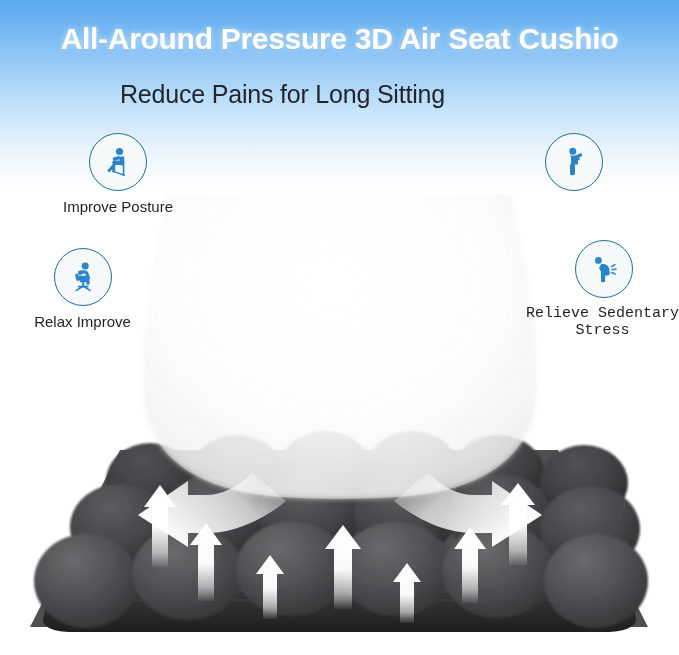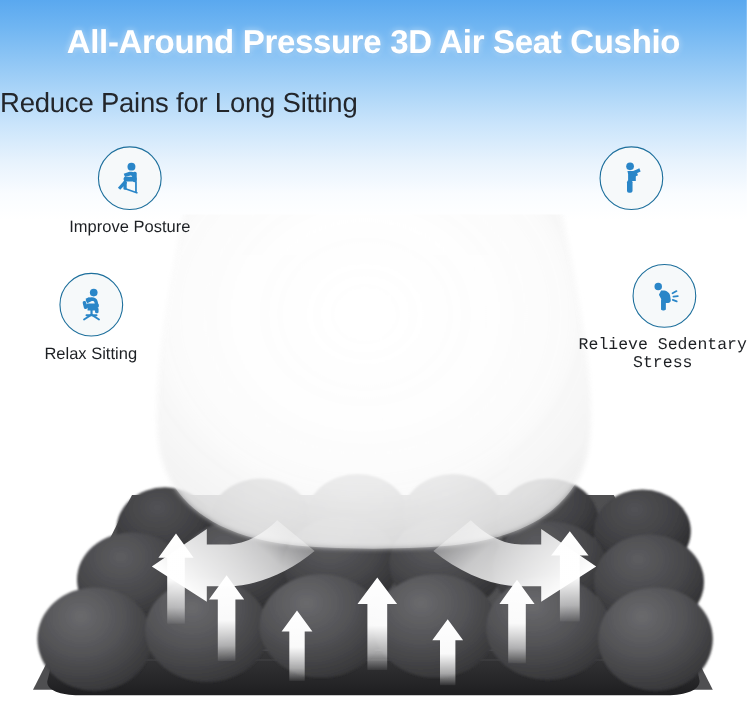--- a/index.html
+++ b/index.html
@@ -24,20 +24,21 @@
   .title {
     position:absolute; left:0; top:22px; width:679px;
     text-align:center;
     font-size:30px; font-weight:bold; color:#ffffff;
     letter-spacing:-0.3px;
     text-shadow:0 0 6px rgba(255,255,255,.55), 0 1px 2px rgba(90,150,210,.35);
     white-space:nowrap;
   }
   .subtitle {
     position:absolute; left:0; top:80px; width:565px;
+    text-align:center;
     font-size:25px; font-weight:400; color:#23262b;
     letter-spacing:-0.2px;
     white-space:nowrap;
   }
 
   
   .feature { position:absolute; }
   .badge {
     width:58px; height:58px; border-radius:50%;
     background:#f6f9fa;
@@ -231,21 +232,21 @@
         <rect x="12.2" y="15.8" width="11.6" height="4.2" rx="1.6" fill="#2a86c8"></rect>
         <path d="M11.8,11.6 L15.2,10.0 L16.6,13.0 L13.0,14.6 Z" fill="#2a86c8"></path>
         <rect x="9.6" y="13.6" width="3.2" height="7.4" rx="1.5" fill="#2a86c8" transform="rotate(-14 11 17)"></rect>
         <rect x="20.4" y="19.6" width="3.2" height="5.2" rx="1.4" fill="#2a86c8"></rect>
         <path d="M13.6,19.6 L22.6,19.6 L22.6,22.2 L13.6,22.2 Z" fill="#2a86c8"></path>
         <rect x="16.2" y="21.8" width="2.0" height="4.6" fill="#2a86c8"></rect>
         <path d="M10.4,30.4 L17.2,26.0 L24.0,30.4" stroke="#2a86c8" stroke-width="1.7" fill="none" stroke-linecap="round"></path>
         <path d="M12.6,26.6 L21.8,26.6" stroke="#2a86c8" stroke-width="1.7" stroke-linecap="round"></path>
       </svg>
     </div>
-    <div class="feature-label">Relax Sitting</div>
+    <div class="feature-label">Relax Improve</div>
   </div>
 
   <div class="feature" id="feature-2">
     <div class="badge">
       <svg width="34" height="34" viewBox="0 0 34 34">
         <circle cx="15.8" cy="6.2" r="3.5" fill="#2a86c8"></circle>
         <path d="M13.4,10.4 L18.4,10.4 C20.0,10.4 21.0,11.6 21.0,13.2 L21.0,19.6
                  L17.6,19.6 L17.6,29.6 L14.0,29.6 L14.0,13.2 Z" fill="#2a86c8"></path>
         <rect x="13.0" y="18.8" width="5.0" height="11.4" rx="1.8" fill="#2a86c8"></rect>
         <path d="M15.6,11.6 C18.8,10.4 22.0,9.0 24.2,8.0 L25.4,10.8

